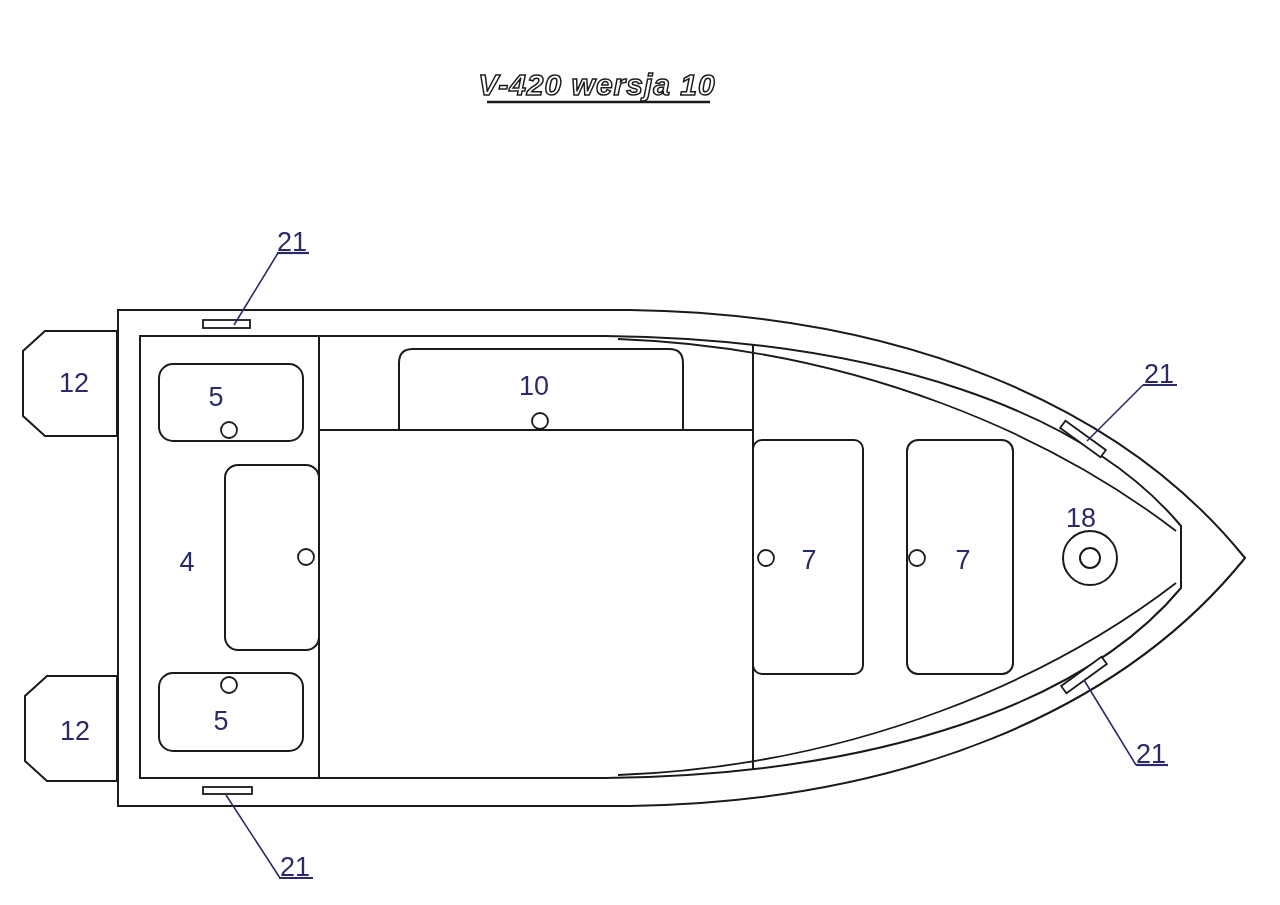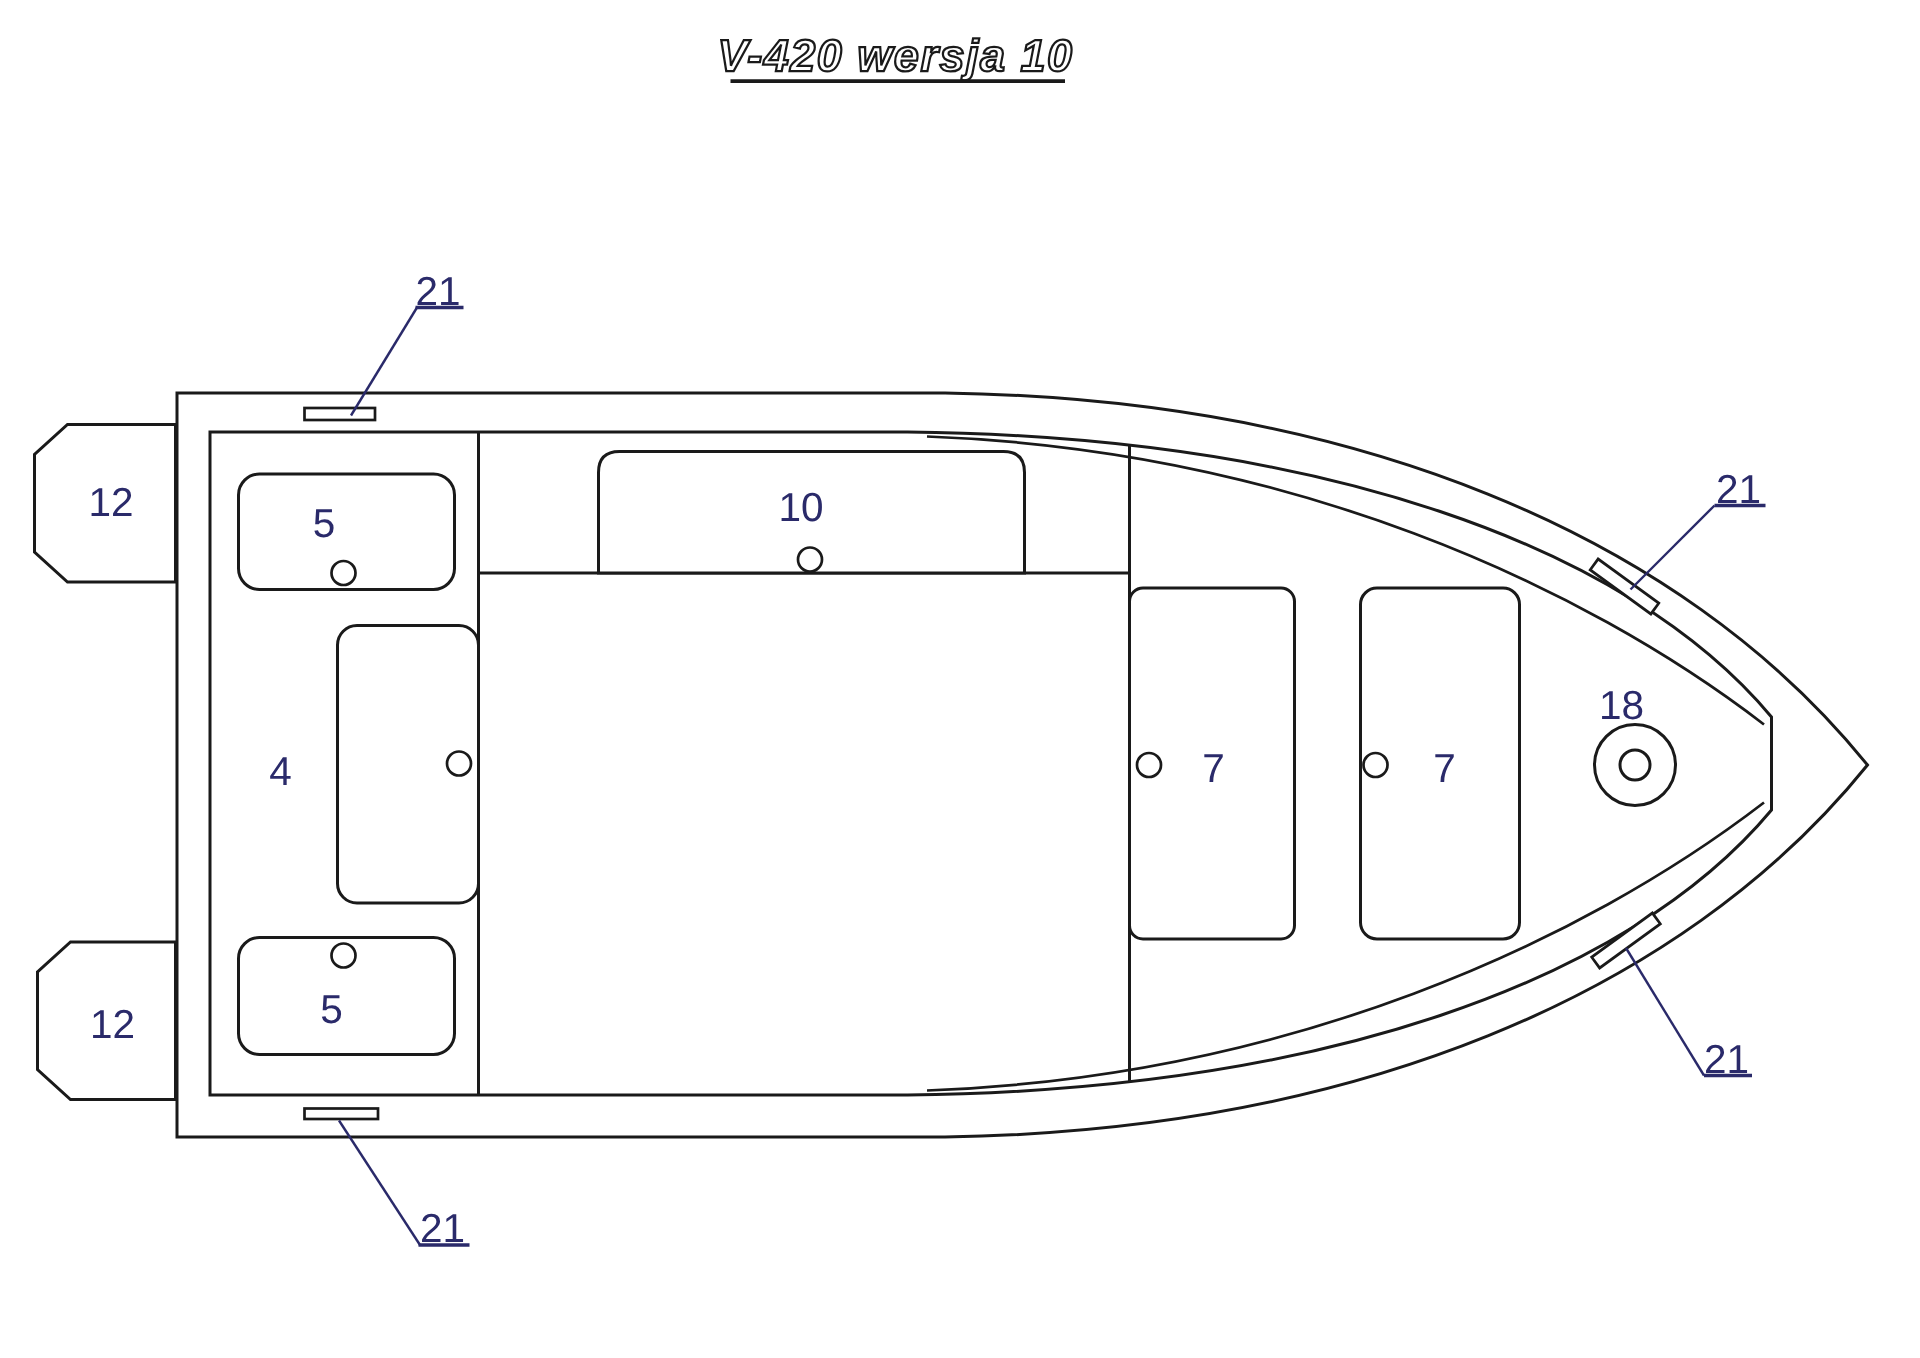--- a/index.html
+++ b/index.html
@@ -7,21 +7,21 @@
     --label:#2a2a6a;
     --bg:#ffffff;
   }
   html,body{
     margin:0;padding:0;
     width:1280px;height:905px;
     background:var(--bg);
     overflow:hidden;
     font-family:"Liberation Sans",sans-serif;
   }
-  .stage{position:relative;width:1280px;height:698px;}
+  .stage{position:relative;width:1280px;height:698px;margin-top:48px;}
   svg{position:absolute;left:0;top:0;}
   .ln{stroke:var(--line);fill:none;stroke-width:2;stroke-linejoin:miter;}
   .ln-thin{stroke:var(--line);fill:none;stroke-width:1.8;}
   .white{fill:#ffffff;}
   .nav-ln{stroke:var(--label);fill:none;stroke-width:1.6;}
   .nav-ul{stroke:var(--label);fill:none;stroke-width:2.2;}
   .lbl{
     font-family:"Liberation Sans",sans-serif;
     font-size:27px;
     fill:var(--label);

